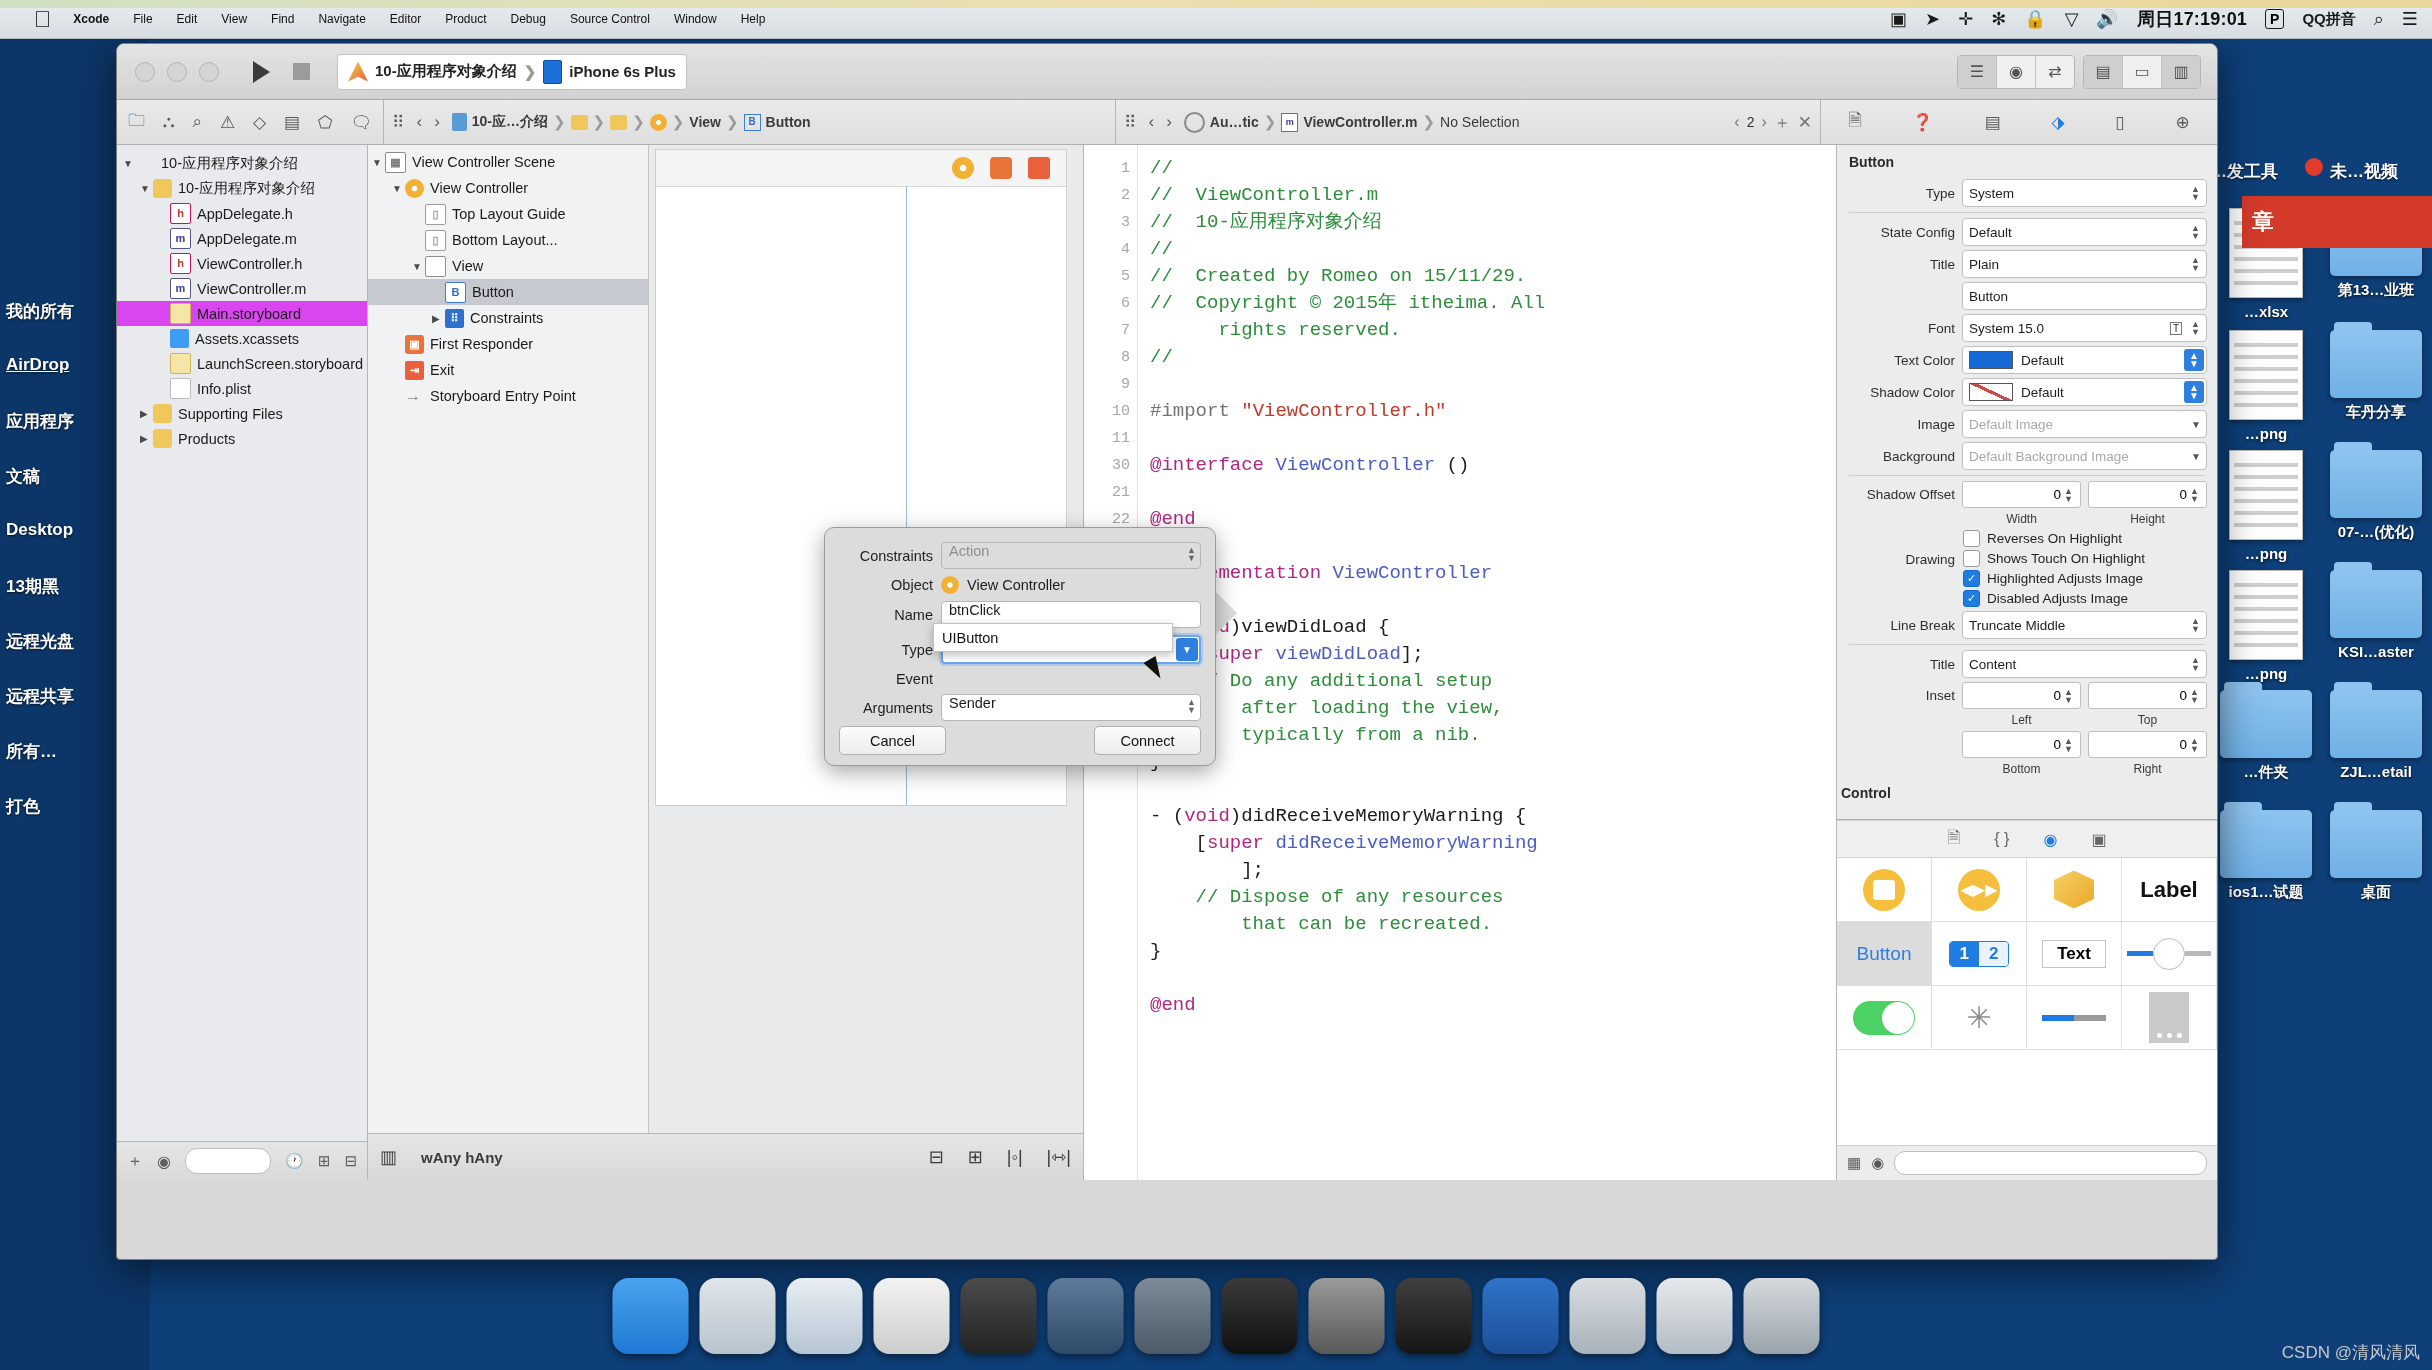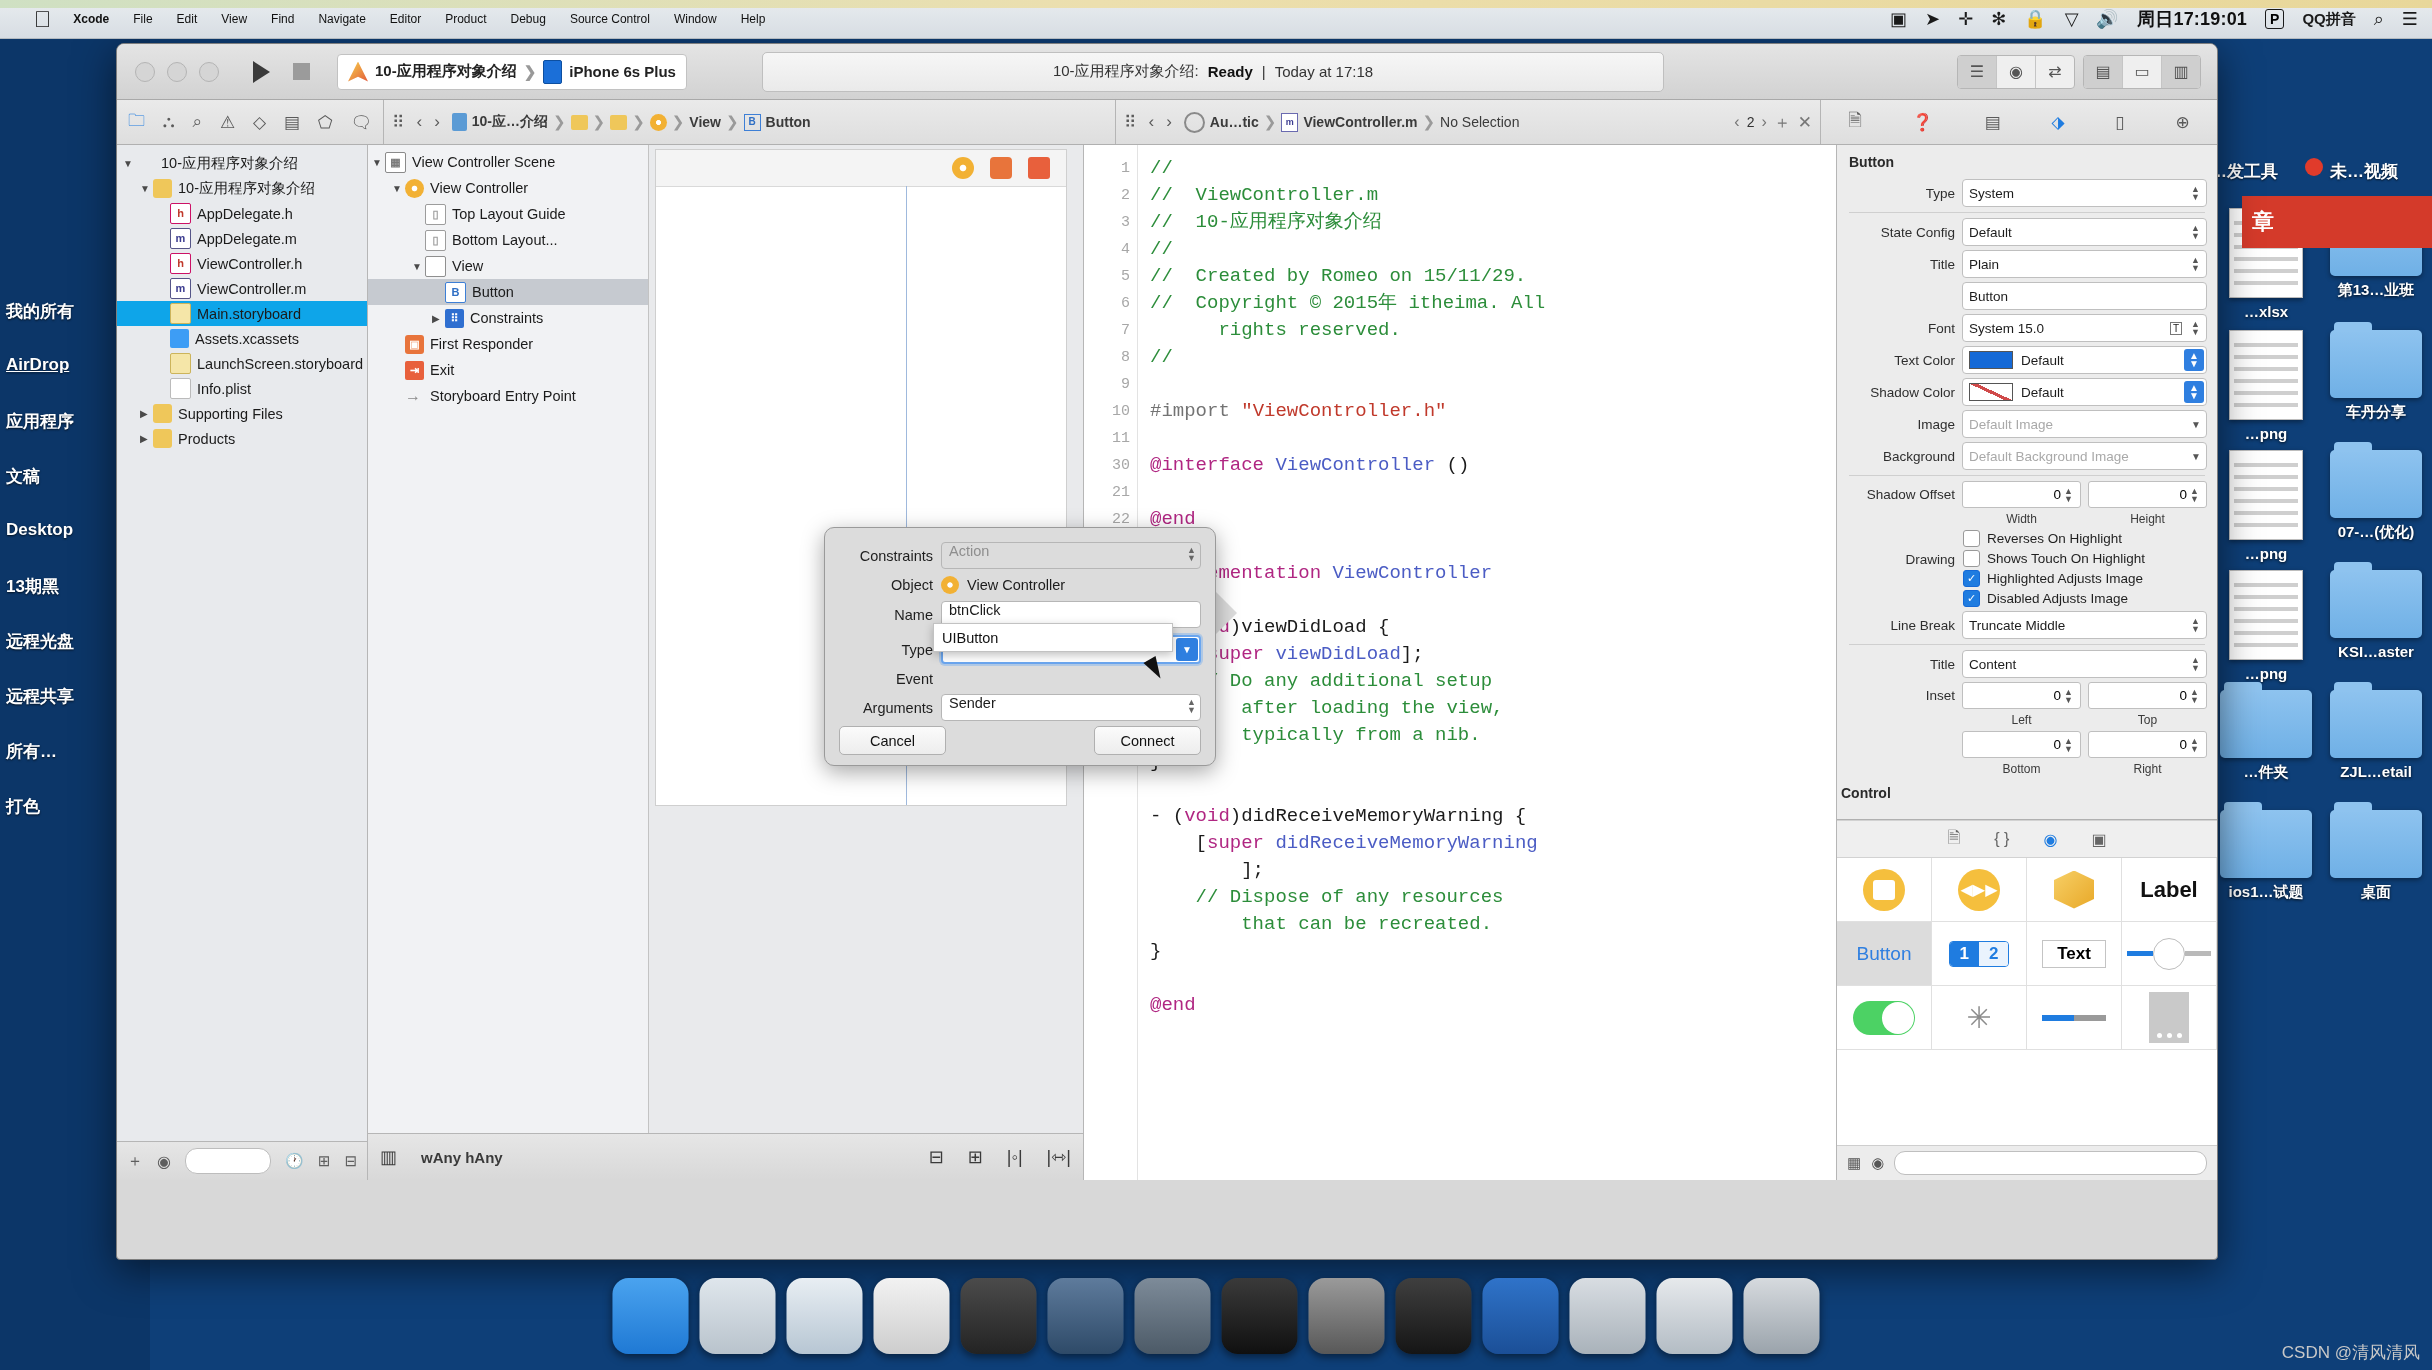--- a/index.html
+++ b/index.html
@@ -118,21 +118,21 @@
   .crumb .sep{color:#9a9a9a;font-weight:normal;font-size:15px;}
   
   #xc-main{display:flex;height:1035px;width:100%;}
   
   #navigator{
     width:250px;background:#e8eaed;border-right:1px solid #b6b6b6;
     display:flex;flex-direction:column;
   }
   #nav-tree{flex:1;padding-top:6px;font-size:14.5px;color:#1b1b1b;overflow:hidden;}
   .nrow{display:flex;align-items:center;height:25px;padding-left:6px;white-space:nowrap;}
-  .nrow.sel{background:#0ea5e9;}
+  .nrow.sel{background:#d946ef;}
   .tri{width:13px;font-size:10px;color:#4a4a4a;}
   .fi{width:19px;height:19px;margin-right:6px;border-radius:2px;display:inline-block;
       font-size:11px;line-height:19px;text-align:center;font-weight:bold;color:#fff;}
   .fi.folder{background:#efc75a;border-radius:3px;}
   .fi.h{background:#fff;border:1px solid #c16;color:#c0392b;}
   .fi.m{background:#fff;border:1px solid #558;color:#3b3b8f;}
   .fi.sb{background:#f5e6a8;border:1px solid #ccb45b;color:#9a7c20;}
   .fi.xc{background:#3d9df5;}
   .fi.pl{background:#fff;border:1px solid #bbb;color:#888;}
   #nav-bottom{
@@ -457,26 +457,20 @@
     <div class="tb-btn">
       <div class="stop-sq"></div>
     </div>
     <div class="scheme-box">
       <div class="xc-icon-a"></div>
       <span>10-应用程序对象介绍</span>
       <span class="chev">❯</span>
       <div class="dev-ico"></div>
       <span>iPhone 6s Plus</span>
     </div>
-    <div class="status-box">
-      <span>10-应用程序对象介绍:</span>
-      <b>Ready</b>
-      <span>|</span>
-      <span>Today at 17:18</span>
-    </div>
     <div class="tb-right">
       <div class="seg">
         <div class="on">☰</div>
         <div>◉</div>
         <div>⇄</div>
       </div>
       <div class="seg">
         <div class="on">▤</div>
         <div>▭</div>
         <div class="on">▥</div>

